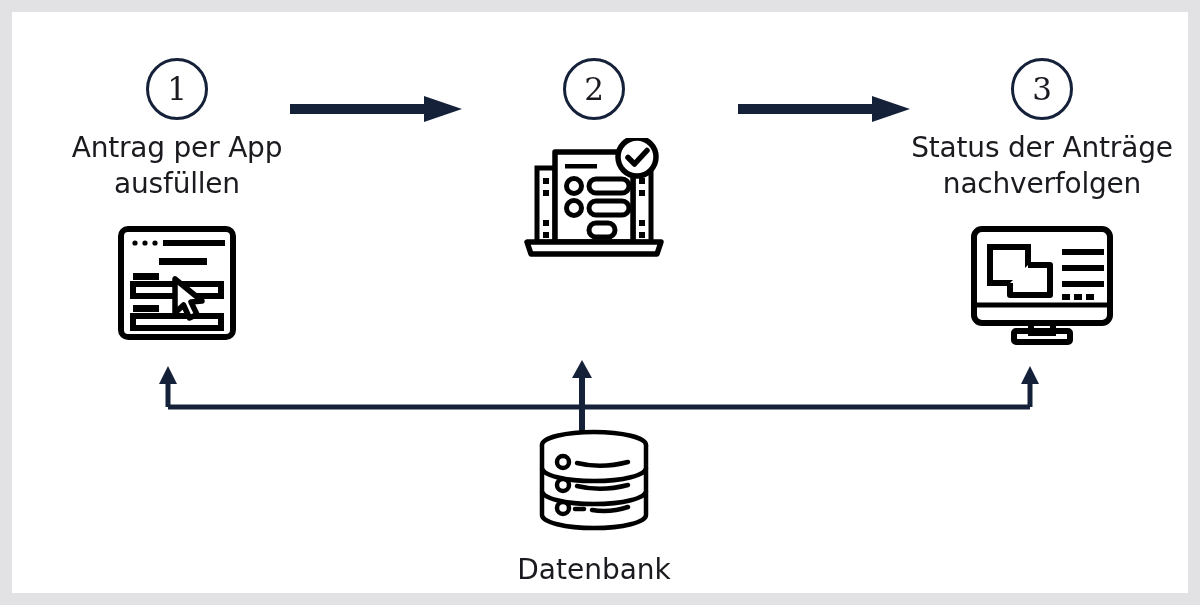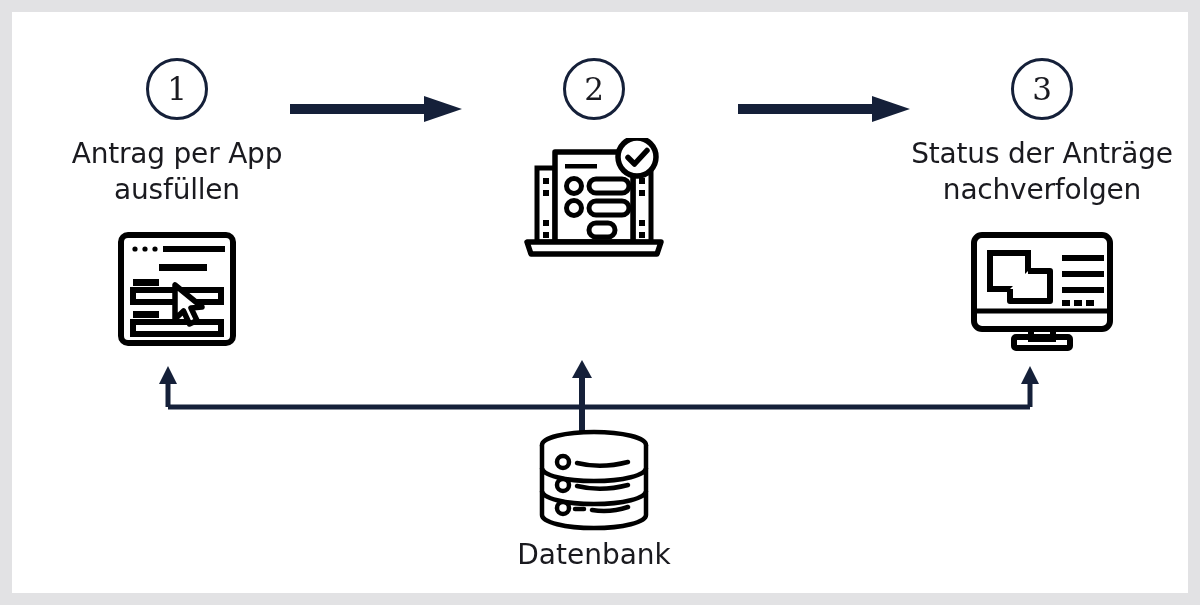--- a/index.html
+++ b/index.html
@@ -55,21 +55,21 @@
     position: absolute;
     left: 0; right: 0; top: 50%;
     transform: translateY(-50%);
     font-family: "DejaVu Serif", serif;
     font-size: 31px;
     line-height: 1;
     color: #1a1a20;
   }
 
   .step-label {
-    margin-top: 16px;
+    margin-top: 10px;
     font-size: 28px;
     line-height: 1.29;
     color: #1a1a1f;
     letter-spacing: -0.2px;
     white-space: pre-line;
   }
 
   .step-icon {
     margin-top: 16px;
     height: 130px;
@@ -104,21 +104,21 @@
     width: 330px;
     text-align: center;
   }
   .db-icon {
     height: 105px;
     display: flex;
     align-items: center;
     justify-content: center;
   }
   .db-label {
-    margin-top: 6px;
+    margin-top: 21px;
     font-size: 28px;
     color: #1a1a1f;
   }
 
   svg { display: block; }
 </style>
 </head>
 <body>
 
 <div class="frame">

